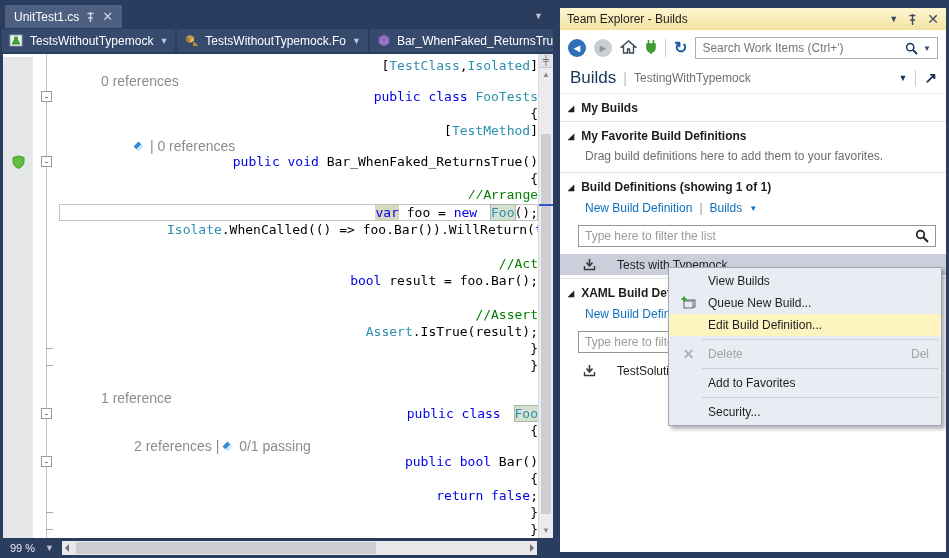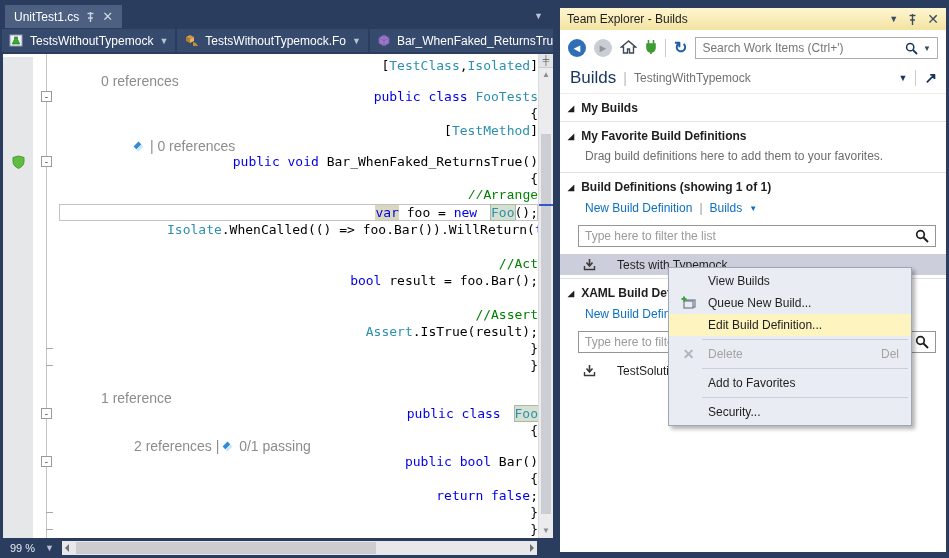--- a/index.html
+++ b/index.html
@@ -96,21 +96,21 @@
   .fav-hint { color:#6D6D6D; padding:0 10px 9px 25px; }
   .links-row { padding:1px 10px 7px 25px; color:var(--link-blue,#0E70C0); display:flex; align-items:center; gap:7px; }
   .links-row .pipe { color:#999999; }
   .links-row .chev { font-size:8px; }
   .filter-box { margin:3px 10px 7px 18px; height:22px; border:1px solid #959595; display:flex; align-items:center; padding:0 6px; color:#9A9A9A; }
   .filter-box .mag { margin-left:auto; color:#1E1E1E; }
   .def-item { height:21px; display:flex; align-items:center; gap:21px; padding-left:23px; margin-bottom:3px; }
   .def-item.selected { background:var(--selection-gray,#CCCEDB); }
 
   
-  .ctx-menu { position:absolute; left:668px; top:267px; width:244px; background:#E9EDF3; border:1px solid #9EA8B5;
+  .ctx-menu { position:absolute; left:668px; top:267px; width:274px; background:#E9EDF3; border:1px solid #9EA8B5;
               box-shadow:3px 3px 4px rgba(0,0,0,0.3); z-index:10; padding:2px 0; }
   .ctx-item { height:22px; display:flex; align-items:center; padding:0 12px 0 7px; color:#1E1E1E; }
   .ctx-icon { width:25px; flex:none; display:flex; align-items:center; justify-content:center; }
   .ctx-label { padding-left:7px; }
   .ctx-sc { margin-left:auto; color:#A3A3A3; }
   .ctx-item.hl { background:var(--menu-highlight,#FDF4BF); }
   .ctx-item.dis { color:#A3A3A3; }
   .ctx-x { color:#AEB4BE; font-size:14px; font-weight:bold; }
   .ctx-sep { height:1px; background:#C9CFD8; margin:3px 3px 3px 33px; }
 </style>

